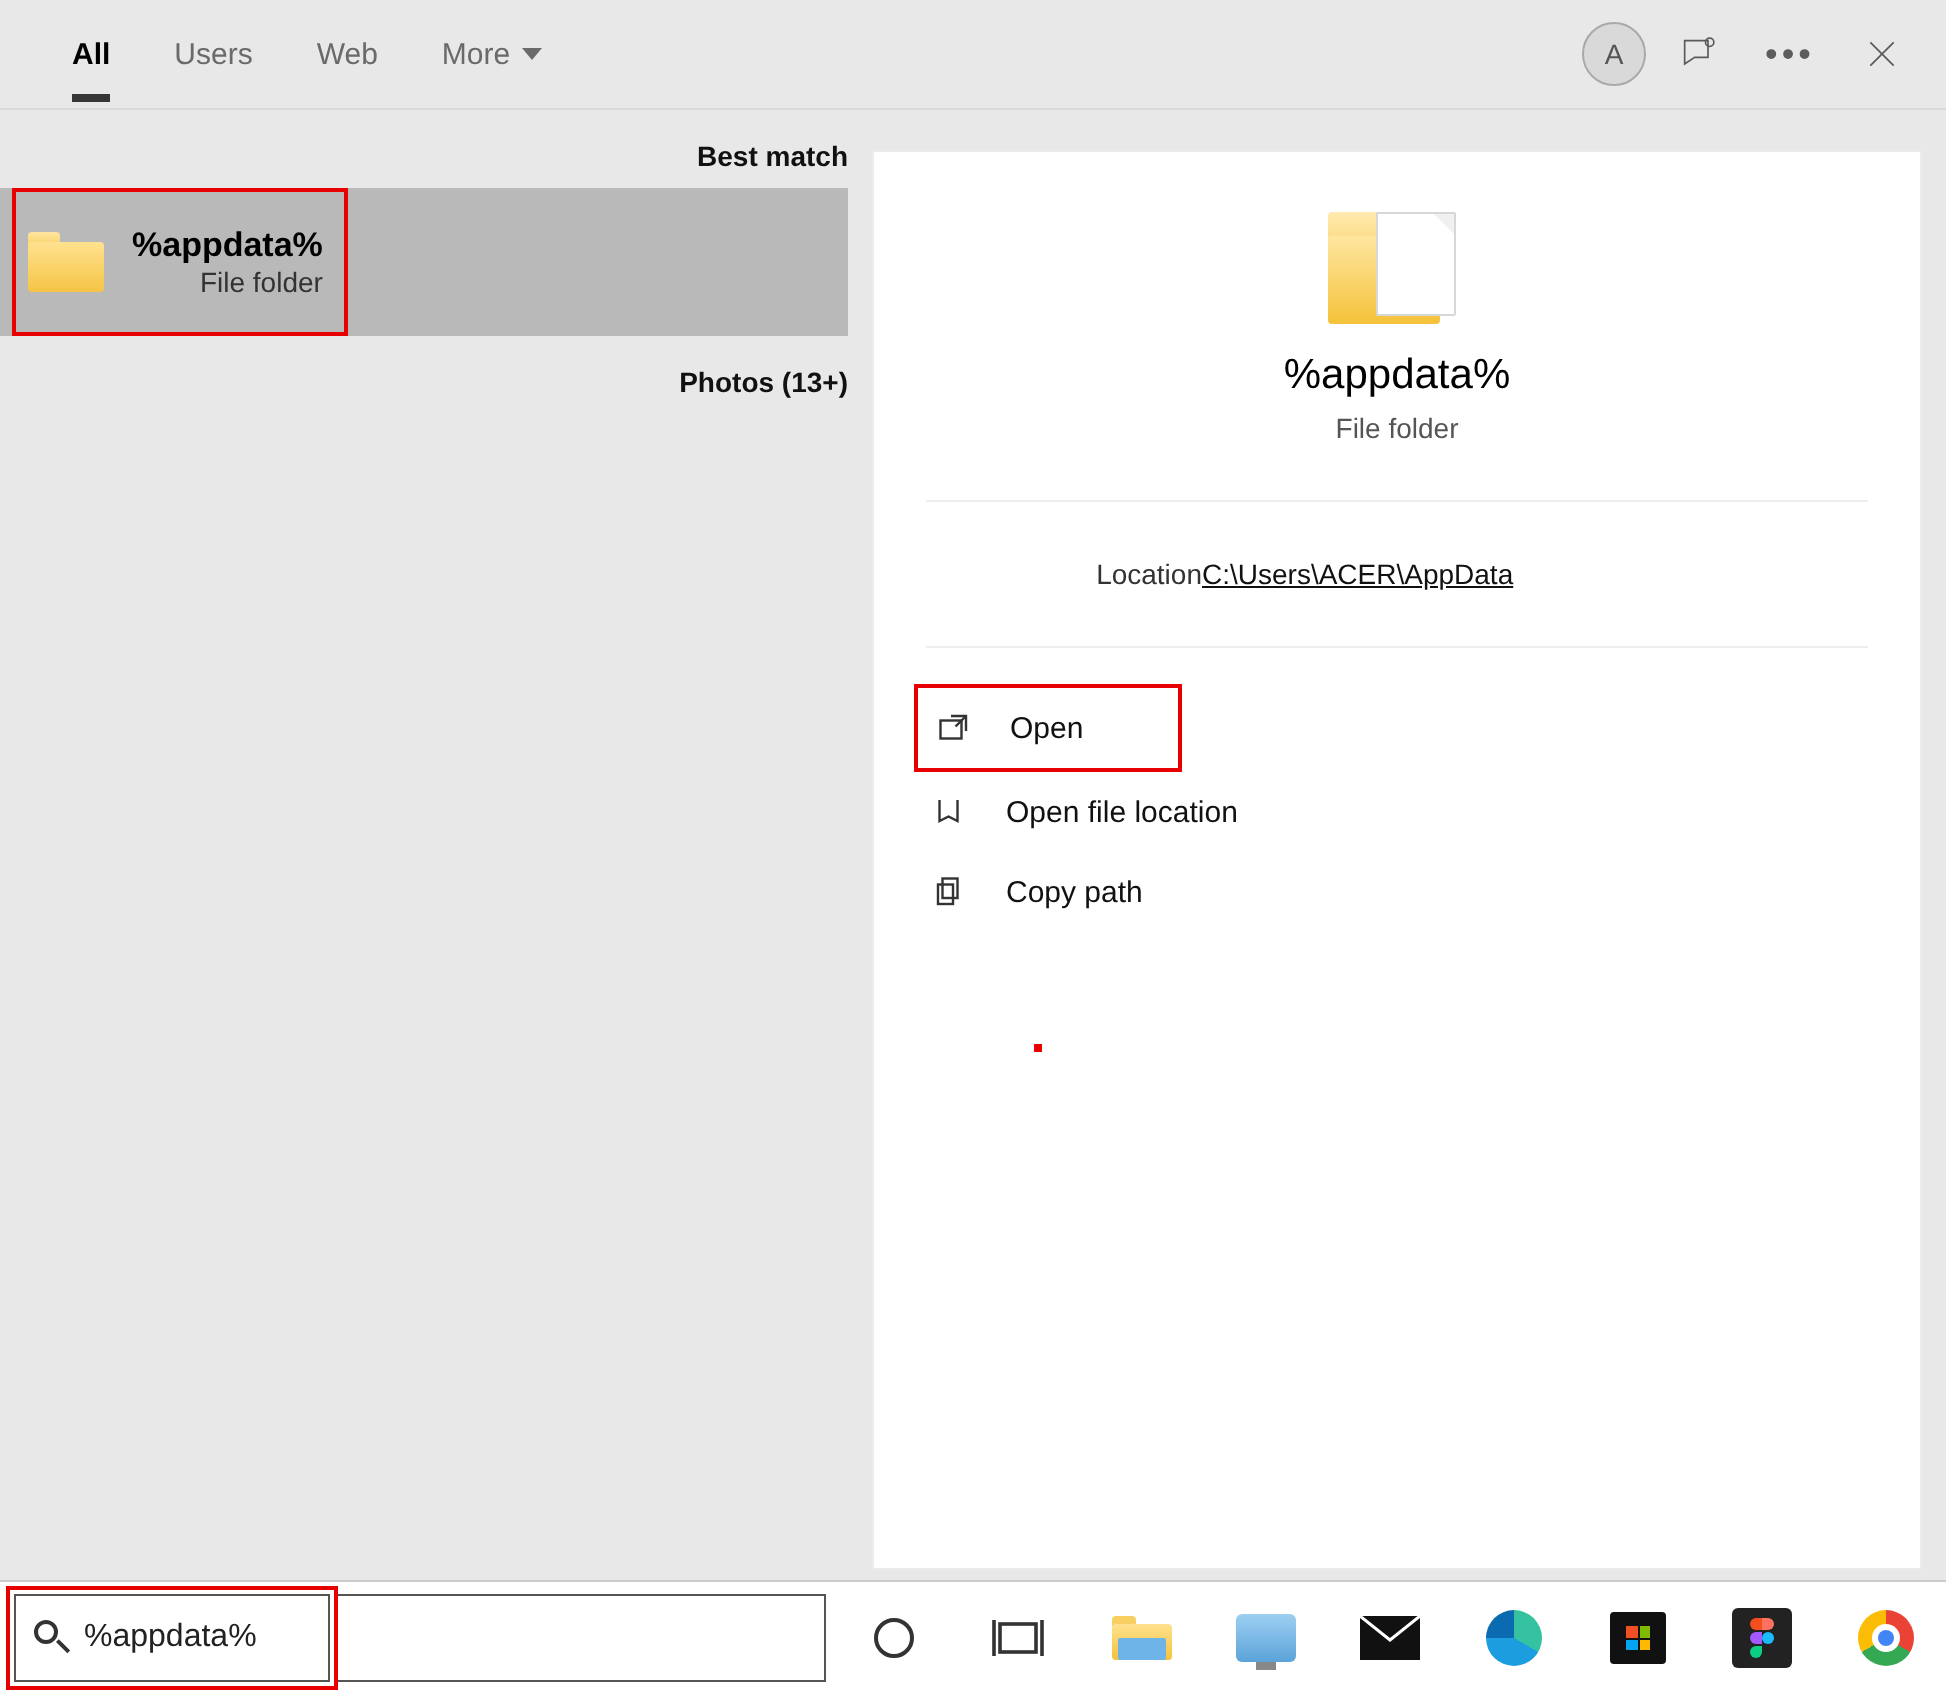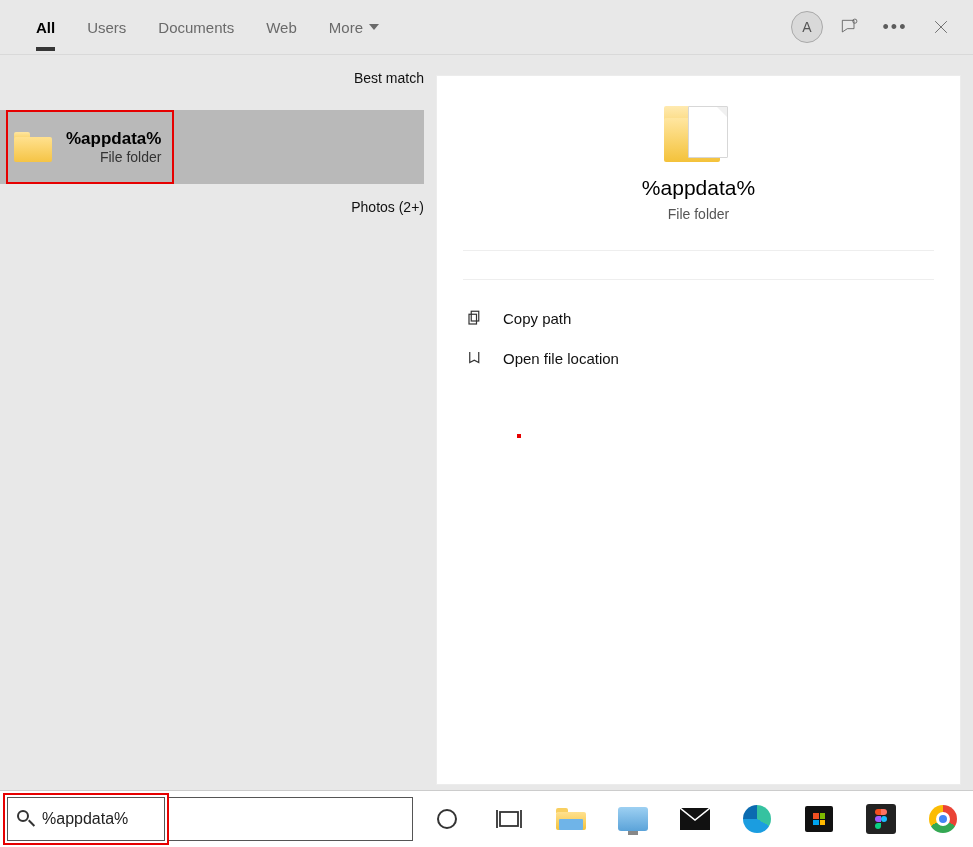--- a/index.html
+++ b/index.html
@@ -19,21 +19,21 @@
     .hicon { width: 40px; height: 40px; display: flex; align-items: center; justify-content: center; color: #5a5a5a; cursor: pointer; }
     .hicon svg { width: 20px; height: 20px; stroke: currentColor; fill: none; }
     .ellipsis { font-size: 18px; letter-spacing: 2px; color: #5c5c5c; }
 
     
     .main { flex: 1; display: flex; min-height: 0; }
     .left-pane { width: 424px; background: #e8e8e8; display: flex; flex-direction: column; }
     .right-pane { flex: 1; background: #e8e8e8; padding: 20px 12px 20px 12px; }
 
     
-    .sect-title { font-weight: 400; font-size: 14px; padding: 15px 0 24px 12px; color: #111; }
+    .sect-title { font-weight: 700; font-size: 14px; padding: 15px 0 8px 12px; color: #111; }
     .left-pane { position: relative; }
     .best-match-row { background: #b9b9b9; position: relative; height: 74px;}
     .best-match-overlay { position:absolute; top:0; left:0; right:0; height:74px; background:#b9b9b9;}
     .best-match-box { position: absolute; top: 0; left: 6px; height: 74px; width: 168px; border: 2.5px solid #e60000; }
     .best-match-inner { position: absolute; top: 0; left: 0; height: 74px; display: flex; align-items: center; padding-left: 14px; gap: 14px; }
     .folder-icon { width: 38px; height: 30px; position: relative; }
     .folder-back { position: absolute; bottom: 0; left: 0; width: 38px; height: 25px; background: linear-gradient(#ffe18f, #f5c445); border-radius: 2px; }
     .folder-tab { position: absolute; top: 0; left: 0; width: 16px; height: 8px; background: linear-gradient(#ffe6a0, #f8cf60); border-radius: 2px 2px 0 0; }
     .bm-texts .bm-title { font-size: 17px; font-weight: 700; color: #000; }
     .bm-texts .bm-sub { font-size: 14px; color: #333; }
@@ -86,21 +86,20 @@
   </style>
 </head>
 <body>
 
 <div class="container">
 
   <div class="tabs-bar">
     <div class="tabs-left">
       <div class="tab active">All</div>
       <div class="tab">Users</div>
-      <div class="tab">Documents</div>
       <div class="tab">Web</div>
       <div class="tab more">
         <span>More</span>
         <span class="chev-down"></span>
       </div>
     </div>
     <div class="tabs-right">
       <div class="avatar">A</div>
       <div class="hicon">
         <svg viewBox="0 0 24 24">
@@ -133,52 +132,66 @@
           </div>
           <div class="bm-texts">
             <div class="bm-title">%appdata%</div>
             <div class="bm-sub">File folder</div>
           </div>
         </div>
         <div class="best-match-box"></div>
       </div>
 
 
-      <div class="sect-title">Photos (2+)</div>
+      <div class="sect-title">Photos (13+)</div>
     </div>
 
     <div class="right-pane">
       <div class="card">
         <div class="card-head">
           <div class="big-folder">
             <div class="tab"></div>
               <div class="back"></div>
               <div class="paper"></div>
           </div>
           <div class="card-title">%appdata%</div>
           <div class="card-sub">File folder</div>
         </div>
+        <div class="prop-row">
+          <div class="prop-label">Location</div>
+          <div class="prop-val">C:\Users\ACER\AppData</div>
+        </div>
         <div class="sep"></div>
         <div class="actions">
+          <div class="action-row highlight">
+            <div class="action-icon">
+              <svg viewBox="0 0 24 24">
+                  <rect x="3" y="7" width="14" height="12"></rect>
+                  <path d="M10 4h10v10"></path>
+                  <path d="M20 4l-7 7"></path>
+                </svg>
+            </div>
+            <span>Open</span>
+          </div>
+          <div class="action-row">
+            <div class="action-icon">
+              <svg viewBox="0 0 24 24">
+                  <path d="M5 4v14l6-3 6 3V4"></path>
+                </svg>
+            </div>
+            <span>Open file location</span>
+          </div>
           <div class="action-row">
             <div class="action-icon">
               <svg viewBox="0 0 24 24">
                   <rect x="7" y="3" width="10" height="13"></rect>
                   <rect x="4" y="7" width="10" height="13"></rect>
                 </svg>
             </div>
             <span>Copy path</span>
-          </div>
-          <div class="action-row">
-            <div class="action-icon">
-              <svg viewBox="0 0 24 24">
-                  <path d="M5 4v14l6-3 6 3V4"></path>
-                </svg>
-            </div>
-            <span>Open file location</span>
           </div>
           <div class="red-dot"></div>
         </div>
       </div>
     </div>
   </div>
 
   <div class="taskbar">
     <div class="sbox-border">
       <div class="sbox">

